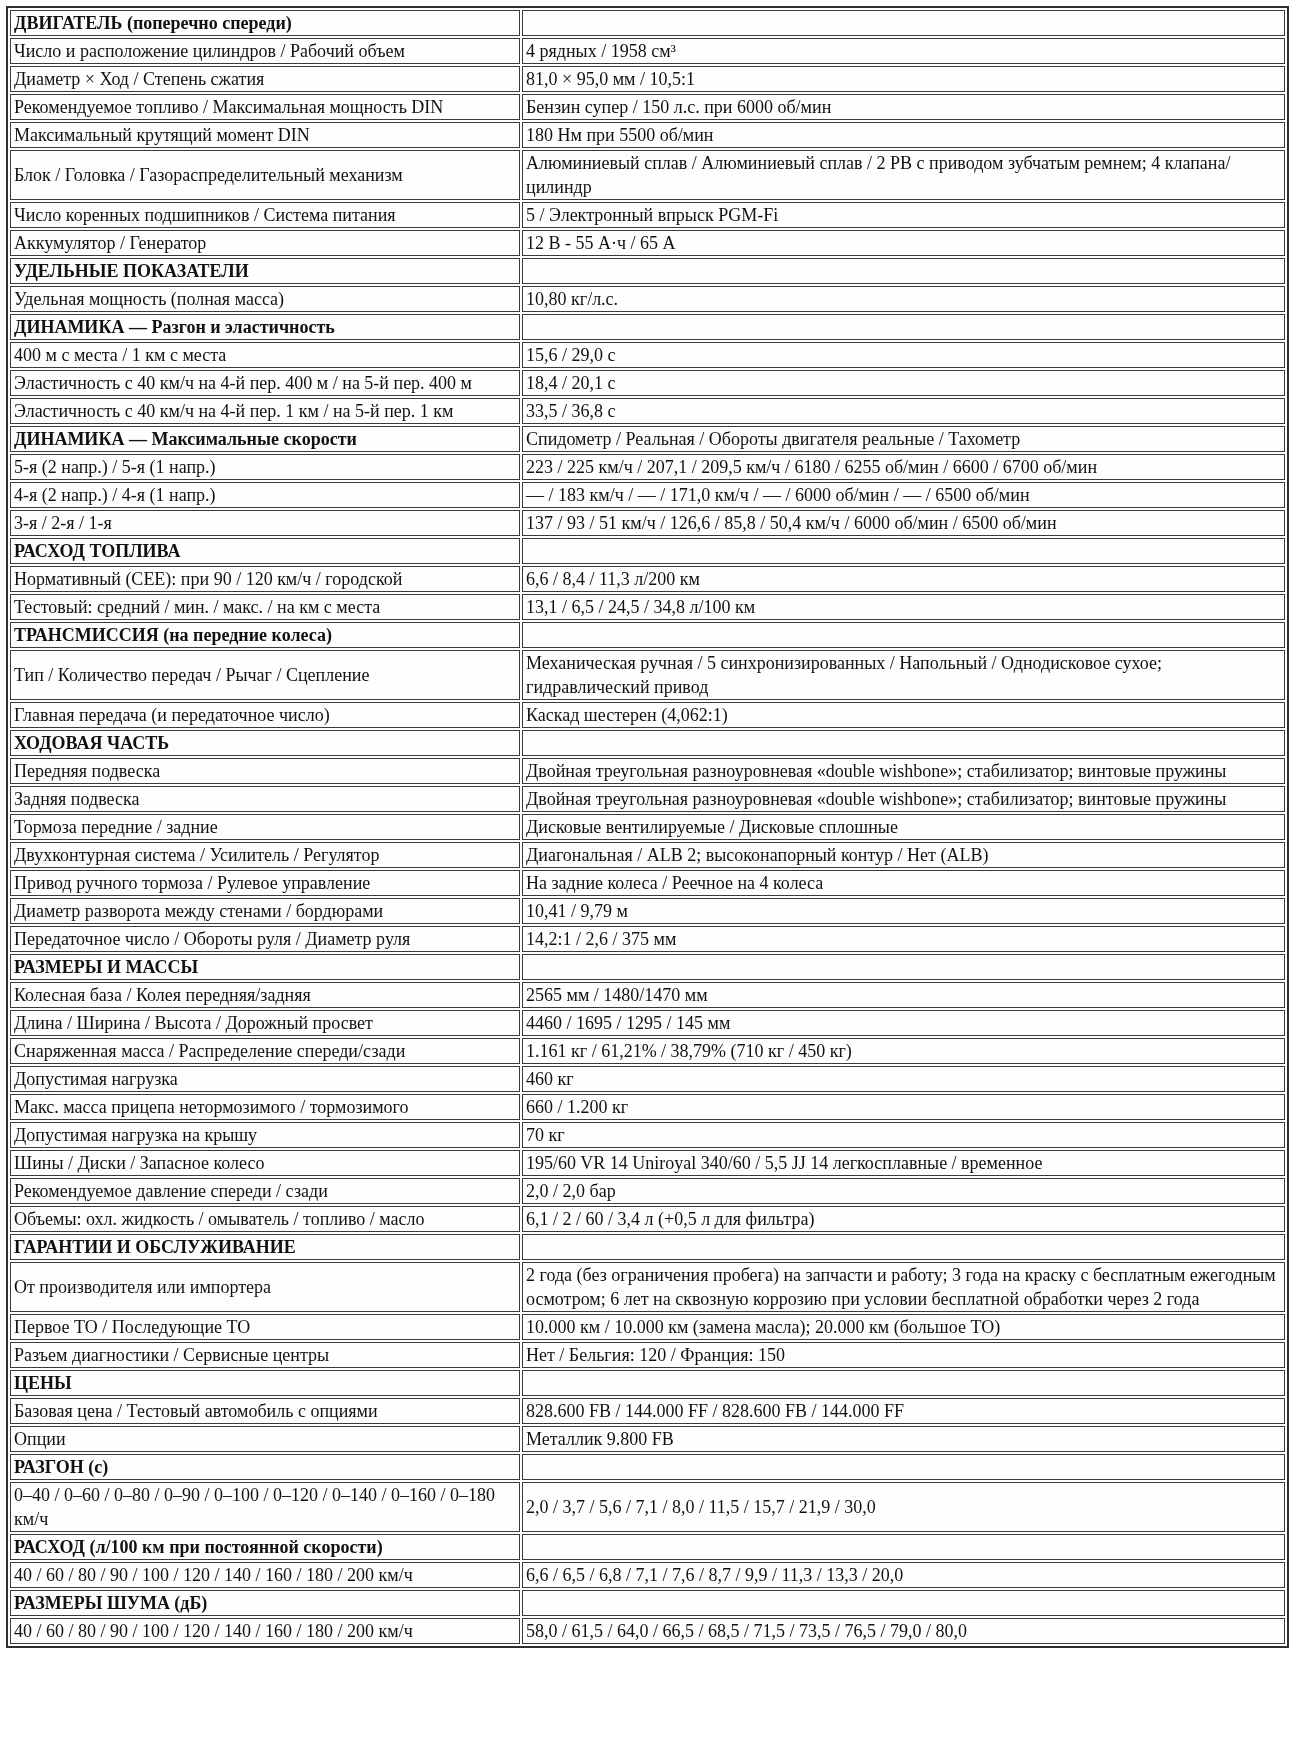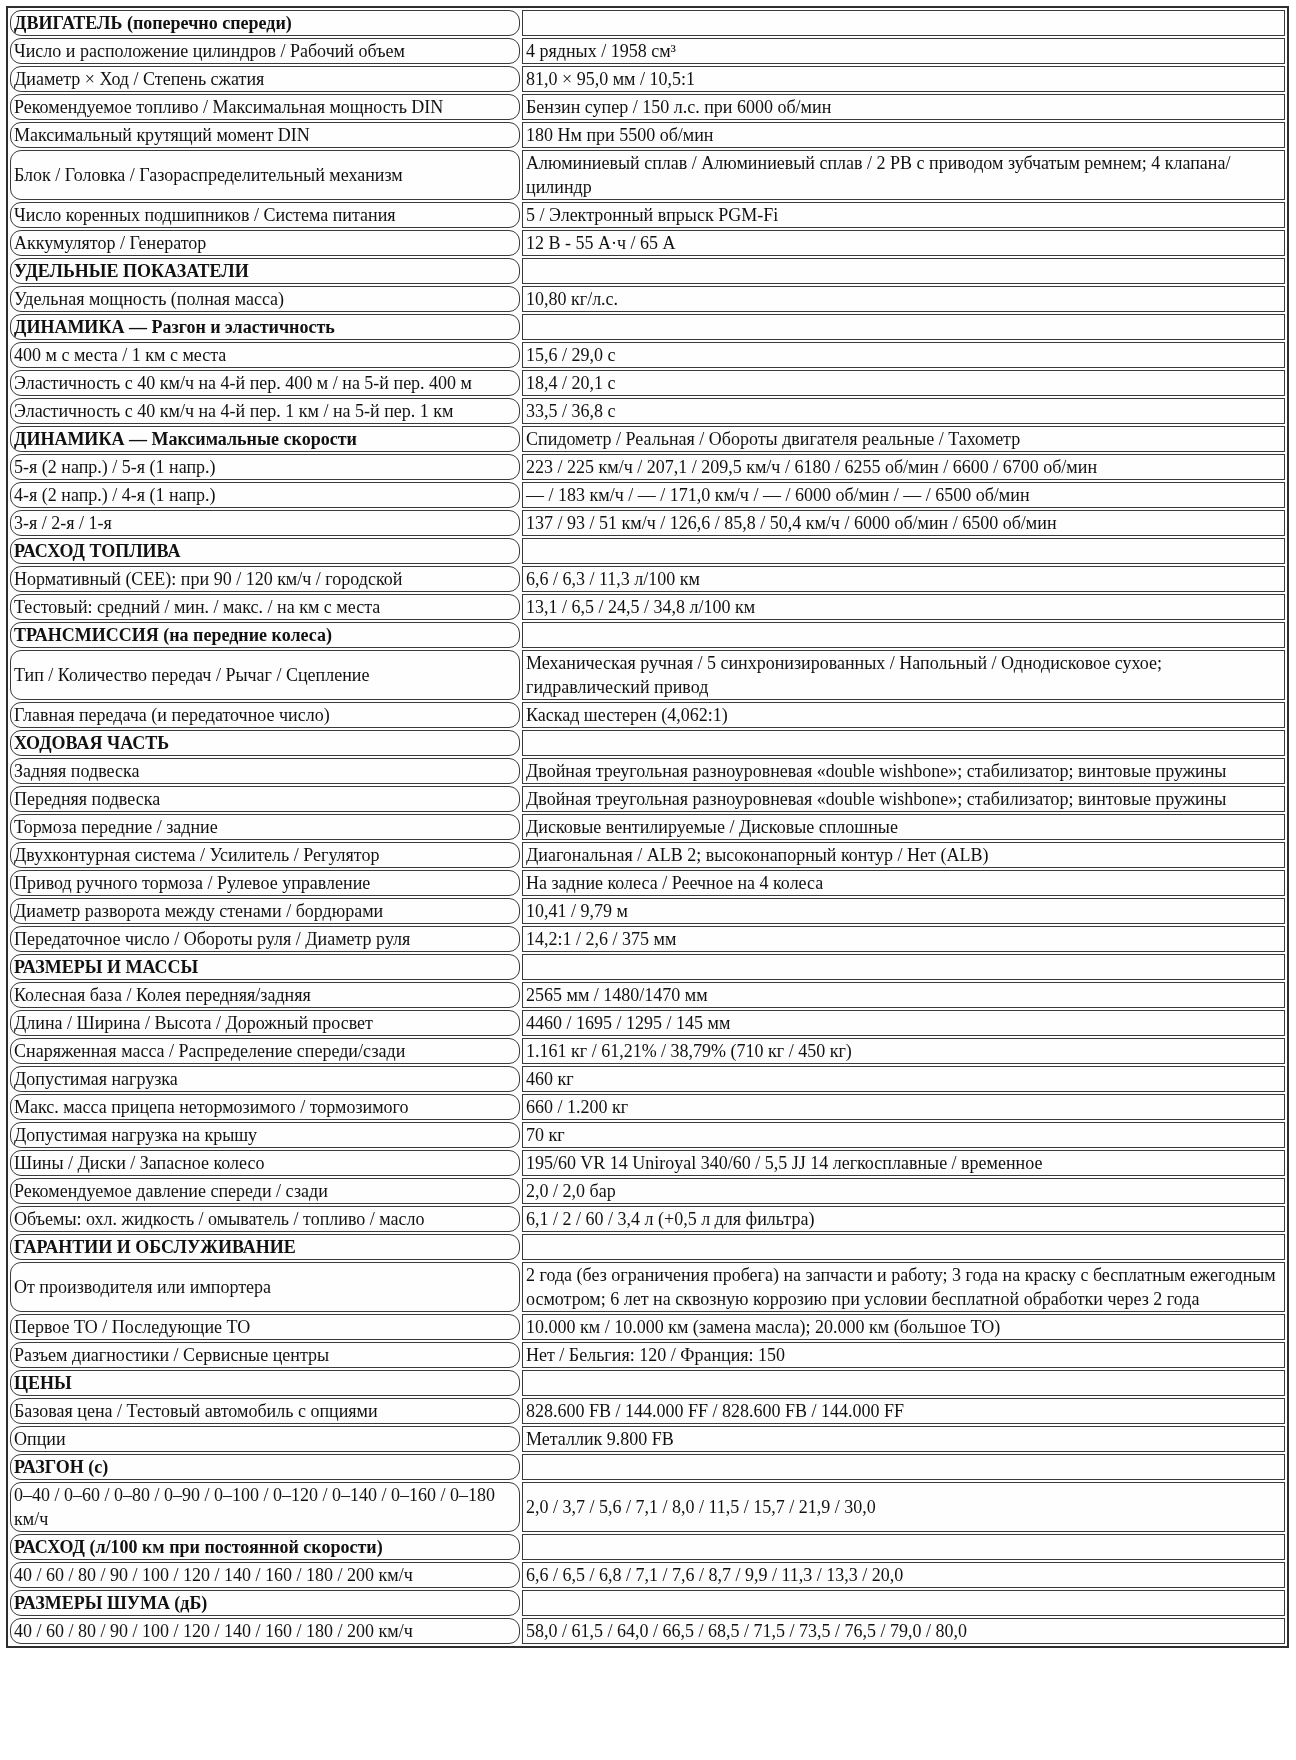--- a/index.html
+++ b/index.html
@@ -25,21 +25,21 @@
   }
   td {
     border: 1px solid #3a3a3a;
     font-size: 18px;
     line-height: 24px;
     padding: 0 3px;
     vertical-align: middle;
     background: #fefefe;
     word-wrap: break-word;
   }
-  td.l { width: 502px; border-radius: 11px; }
+  td.l { width: 502px; }
   tr.section td.l {
     font-weight: bold;
   }
 </style>
 </head>
 <body>
 
 <div class="page">
   <table class="spec">
     <tbody id="spec-body">
@@ -114,21 +114,21 @@
         <tr>
           <td class="l">3-я / 2-я / 1-я</td>
           <td class="r">137 / 93 / 51 км/ч / 126,6 / 85,8 / 50,4 км/ч / 6000 об/мин / 6500 об/мин</td>
         </tr>
         <tr class="section">
           <td class="l">РАСХОД ТОПЛИВА</td>
           <td class="r"></td>
         </tr>
         <tr>
           <td class="l">Нормативный (CEE): при 90 / 120 км/ч / городской</td>
-          <td class="r">6,6 / 6,3 / 11,3 л/100 км</td>
+          <td class="r">6,6 / 8,4 / 11,3 л/200 км</td>
         </tr>
         <tr>
           <td class="l">Тестовый: средний / мин. / макс. / на км с места</td>
           <td class="r">13,1 / 6,5 / 24,5 / 34,8 л/100 км</td>
         </tr>
         <tr class="section">
           <td class="l">ТРАНСМИССИЯ (на передние колеса)</td>
           <td class="r"></td>
         </tr>
         <tr>
@@ -137,25 +137,25 @@
         </tr>
         <tr>
           <td class="l">Главная передача (и передаточное число)</td>
           <td class="r">Каскад шестерен (4,062:1)</td>
         </tr>
         <tr class="section">
           <td class="l">ХОДОВАЯ ЧАСТЬ</td>
           <td class="r"></td>
         </tr>
         <tr>
+          <td class="l">Передняя подвеска</td>
+          <td class="r">Двойная треугольная разноуровневая «double wishbone»; стабилизатор; винтовые пружины</td>
+        </tr>
+        <tr>
           <td class="l">Задняя подвеска</td>
-          <td class="r">Двойная треугольная разноуровневая «double wishbone»; стабилизатор; винтовые пружины</td>
-        </tr>
-        <tr>
-          <td class="l">Передняя подвеска</td>
           <td class="r">Двойная треугольная разноуровневая «double wishbone»; стабилизатор; винтовые пружины</td>
         </tr>
         <tr>
           <td class="l">Тормоза передние / задние</td>
           <td class="r">Дисковые вентилируемые / Дисковые сплошные</td>
         </tr>
         <tr>
           <td class="l">Двухконтурная система / Усилитель / Регулятор</td>
           <td class="r">Диагональная / ALB 2; высоконапорный контур / Нет (ALB)</td>
         </tr>

